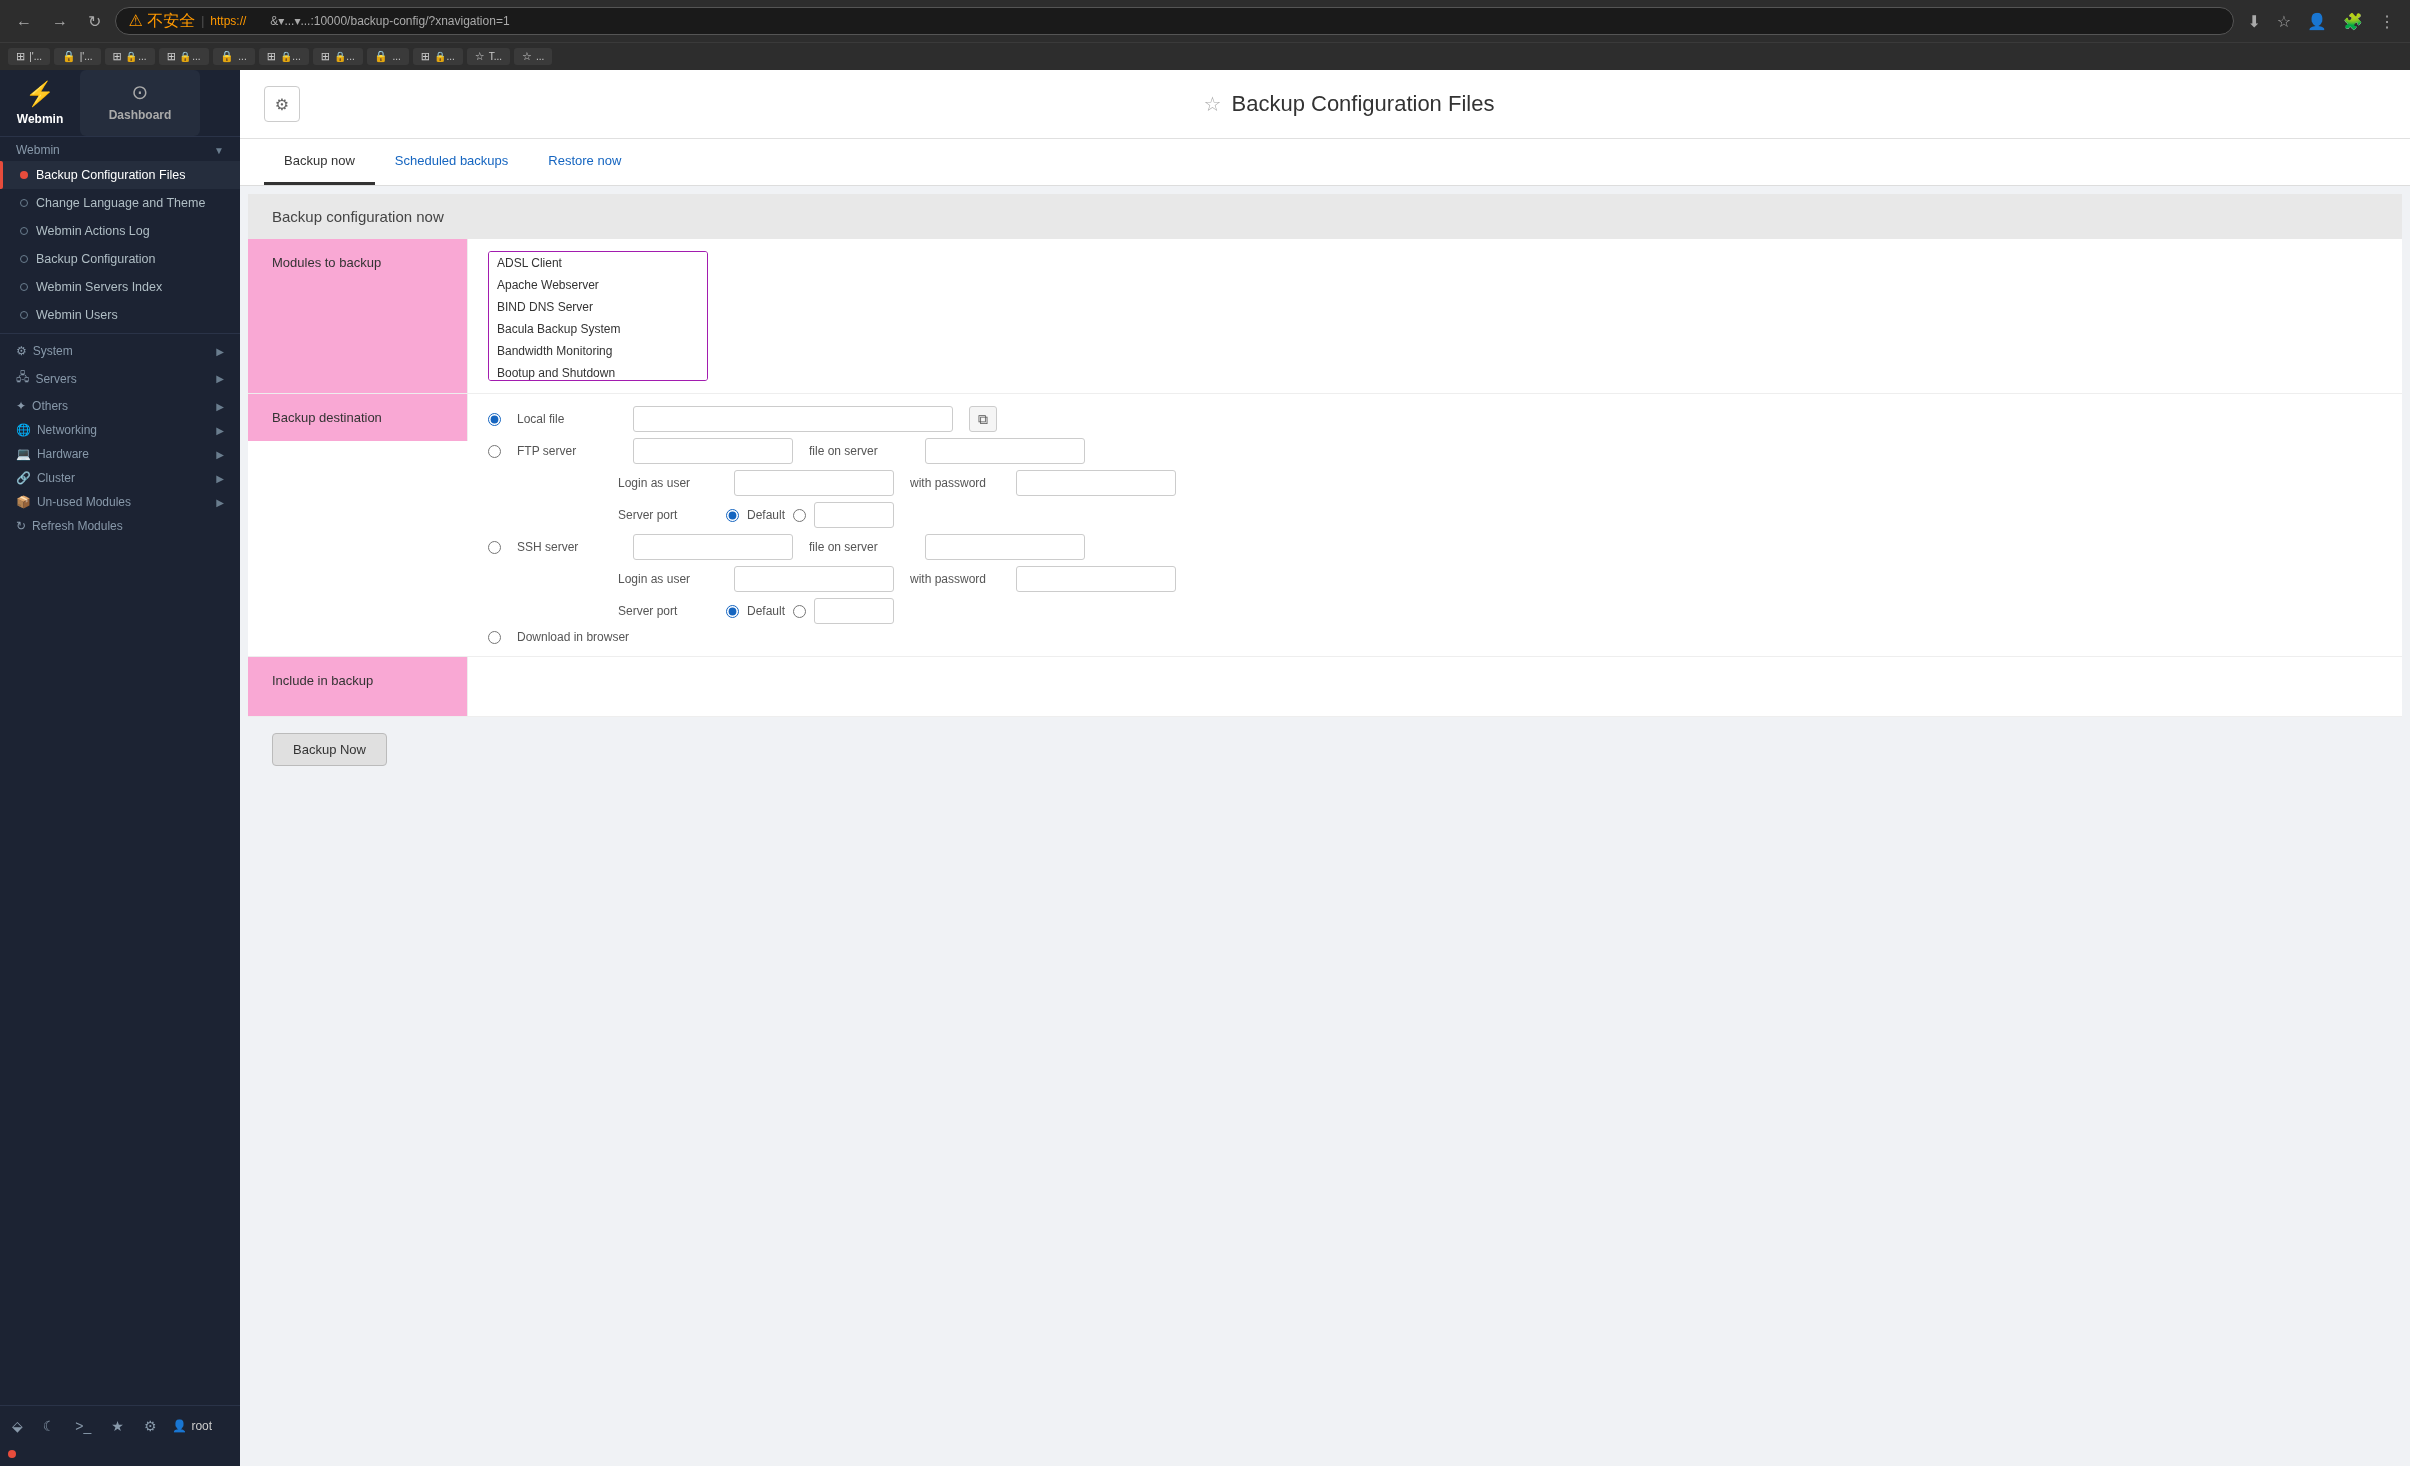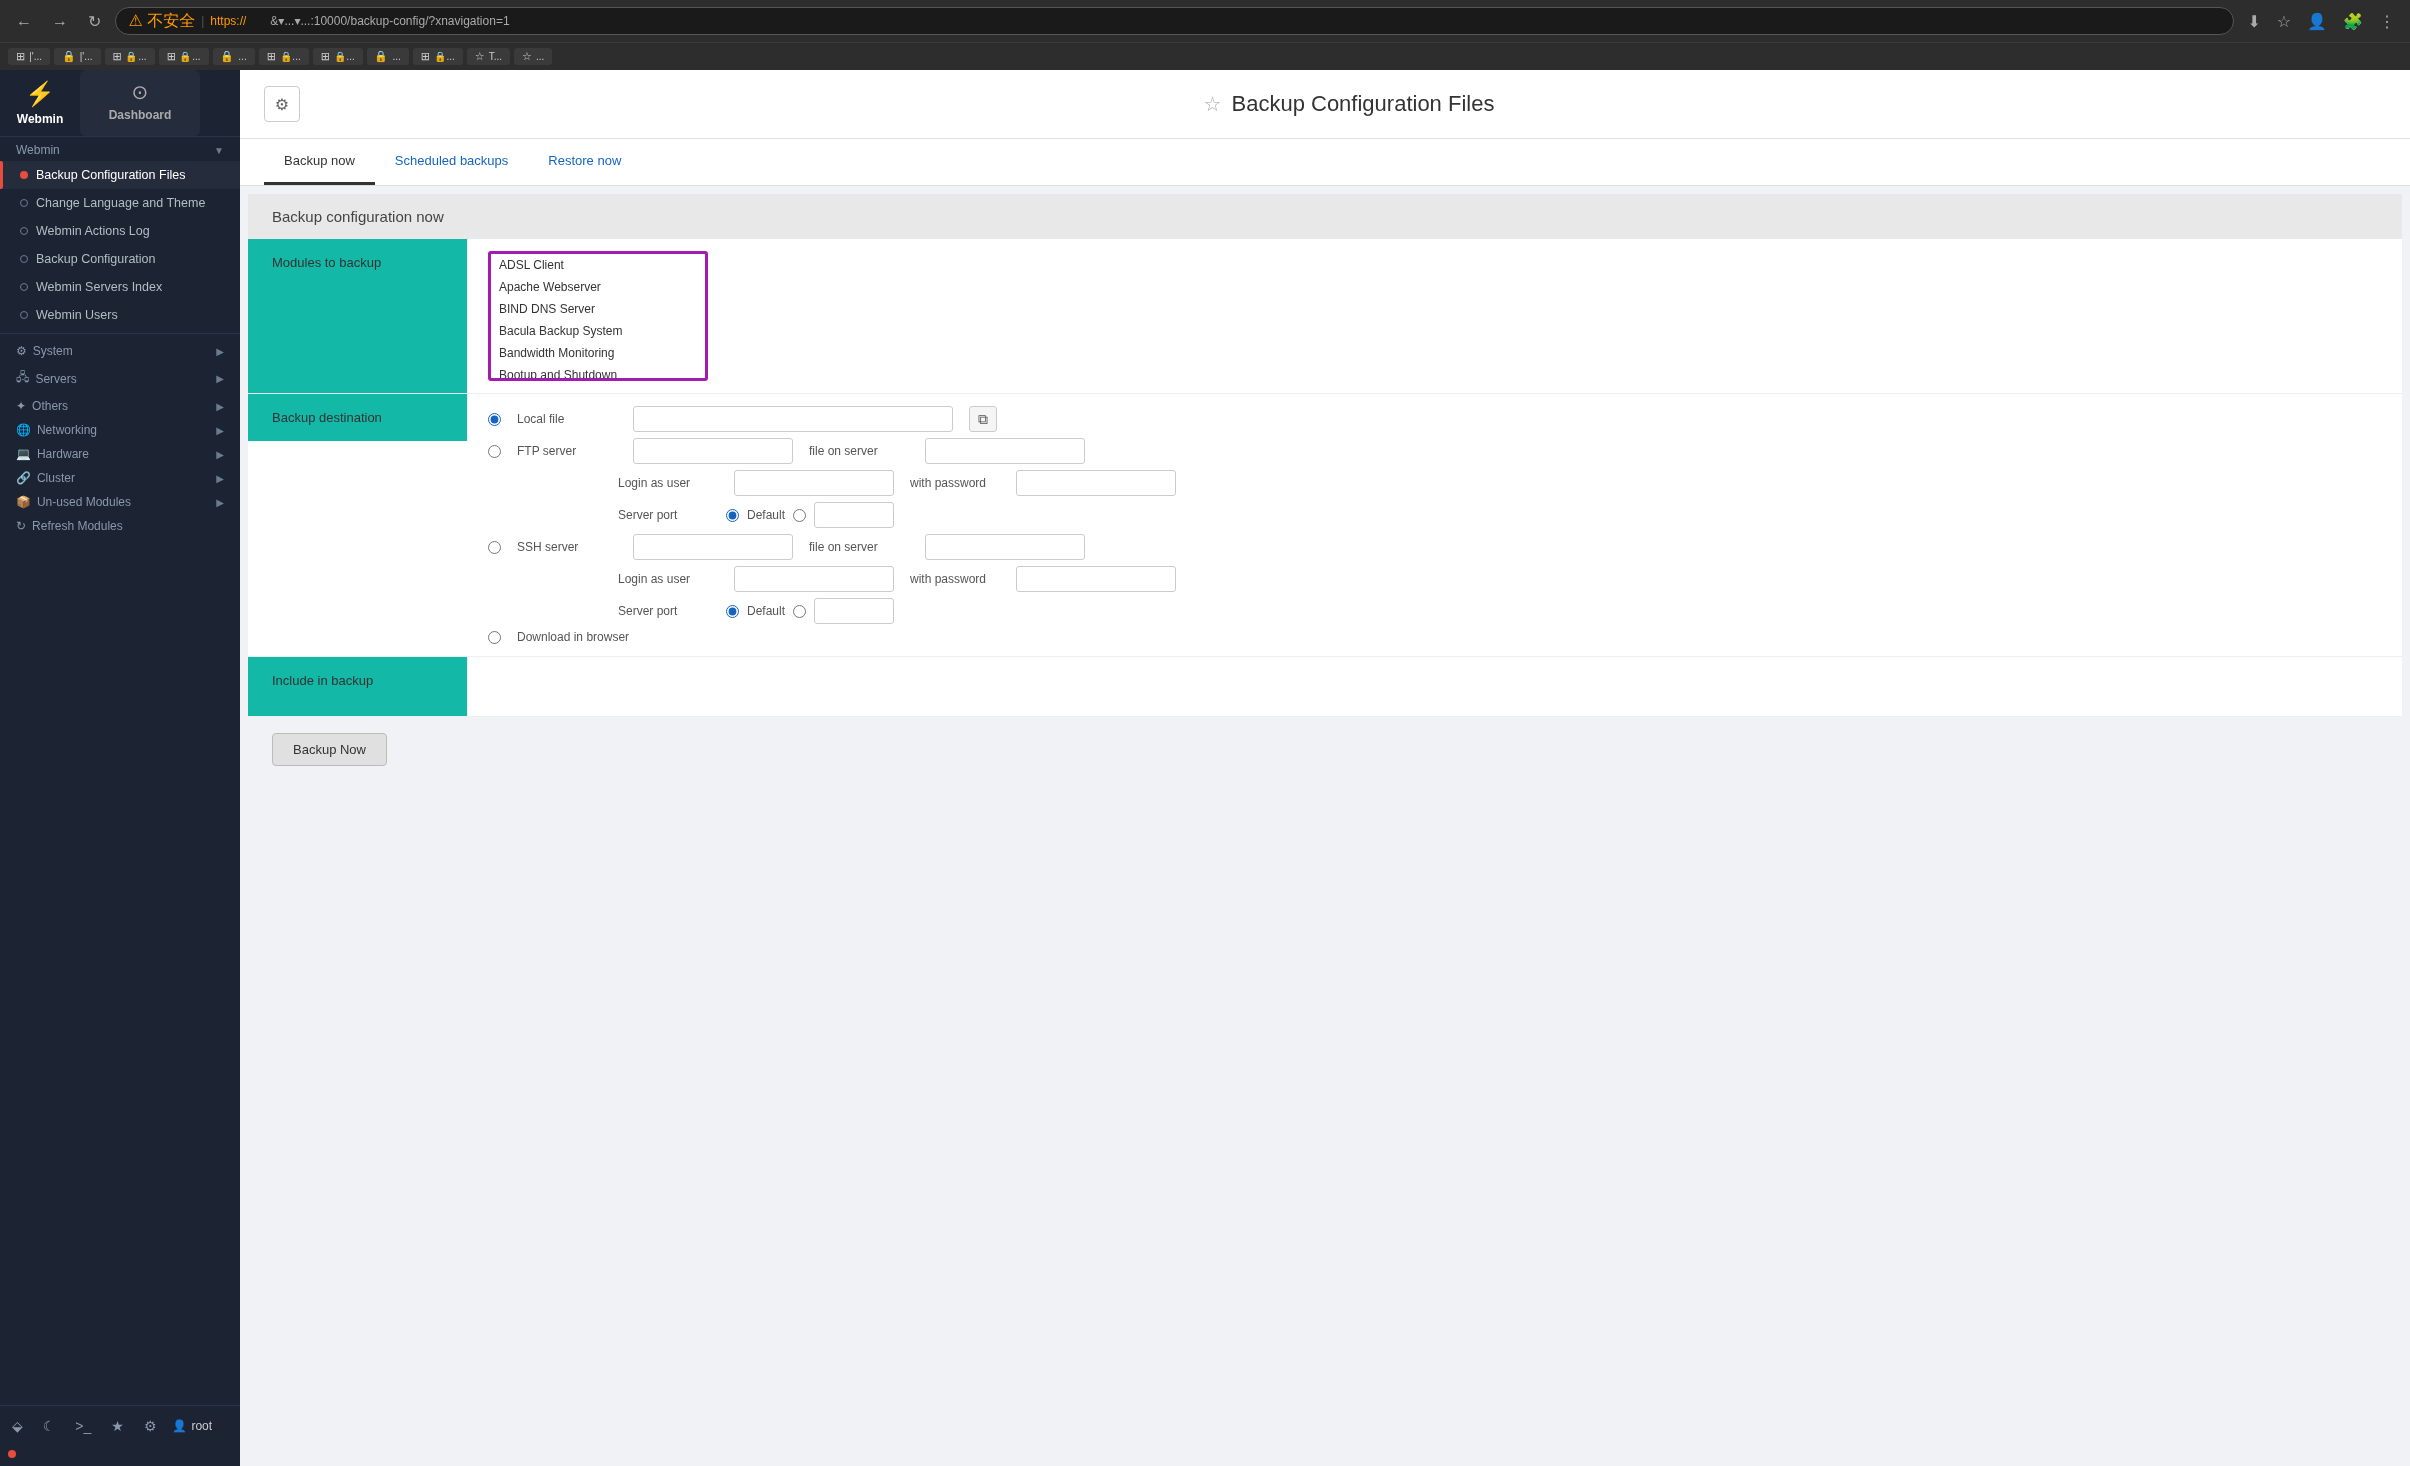--- a/index.html
+++ b/index.html
@@ -279,36 +279,36 @@
       border-bottom: 1px solid #eee;
       min-height: 60px;
     }
     .form-label-cell {
       width: 220px;
       min-width: 220px;
       padding: 16px 24px;
       color: #333;
       font-weight: 500;
       font-size: 13px;
-      background: #14b8a6;
+      background: #f9a8d4;
       display: flex;
       align-items: flex-start;
       border-right: 1px solid #eee;
     }
     .form-value-cell {
       flex: 1;
       padding: 12px 20px;
       display: flex;
       flex-direction: column;
       gap: 8px;
     }
 
     
     .module-select {
-      border: 3px solid #a21caf;
+      border: 1px solid #a21caf;
       border-radius: 3px;
       width: 220px;
       height: 130px;
       overflow-y: auto;
       background: #fff;
       position: relative;
     }
     .module-select::-webkit-scrollbar { width: 6px; }
     .module-select::-webkit-scrollbar-thumb { background: #aaa; border-radius: 3px; }
     .module-option {

